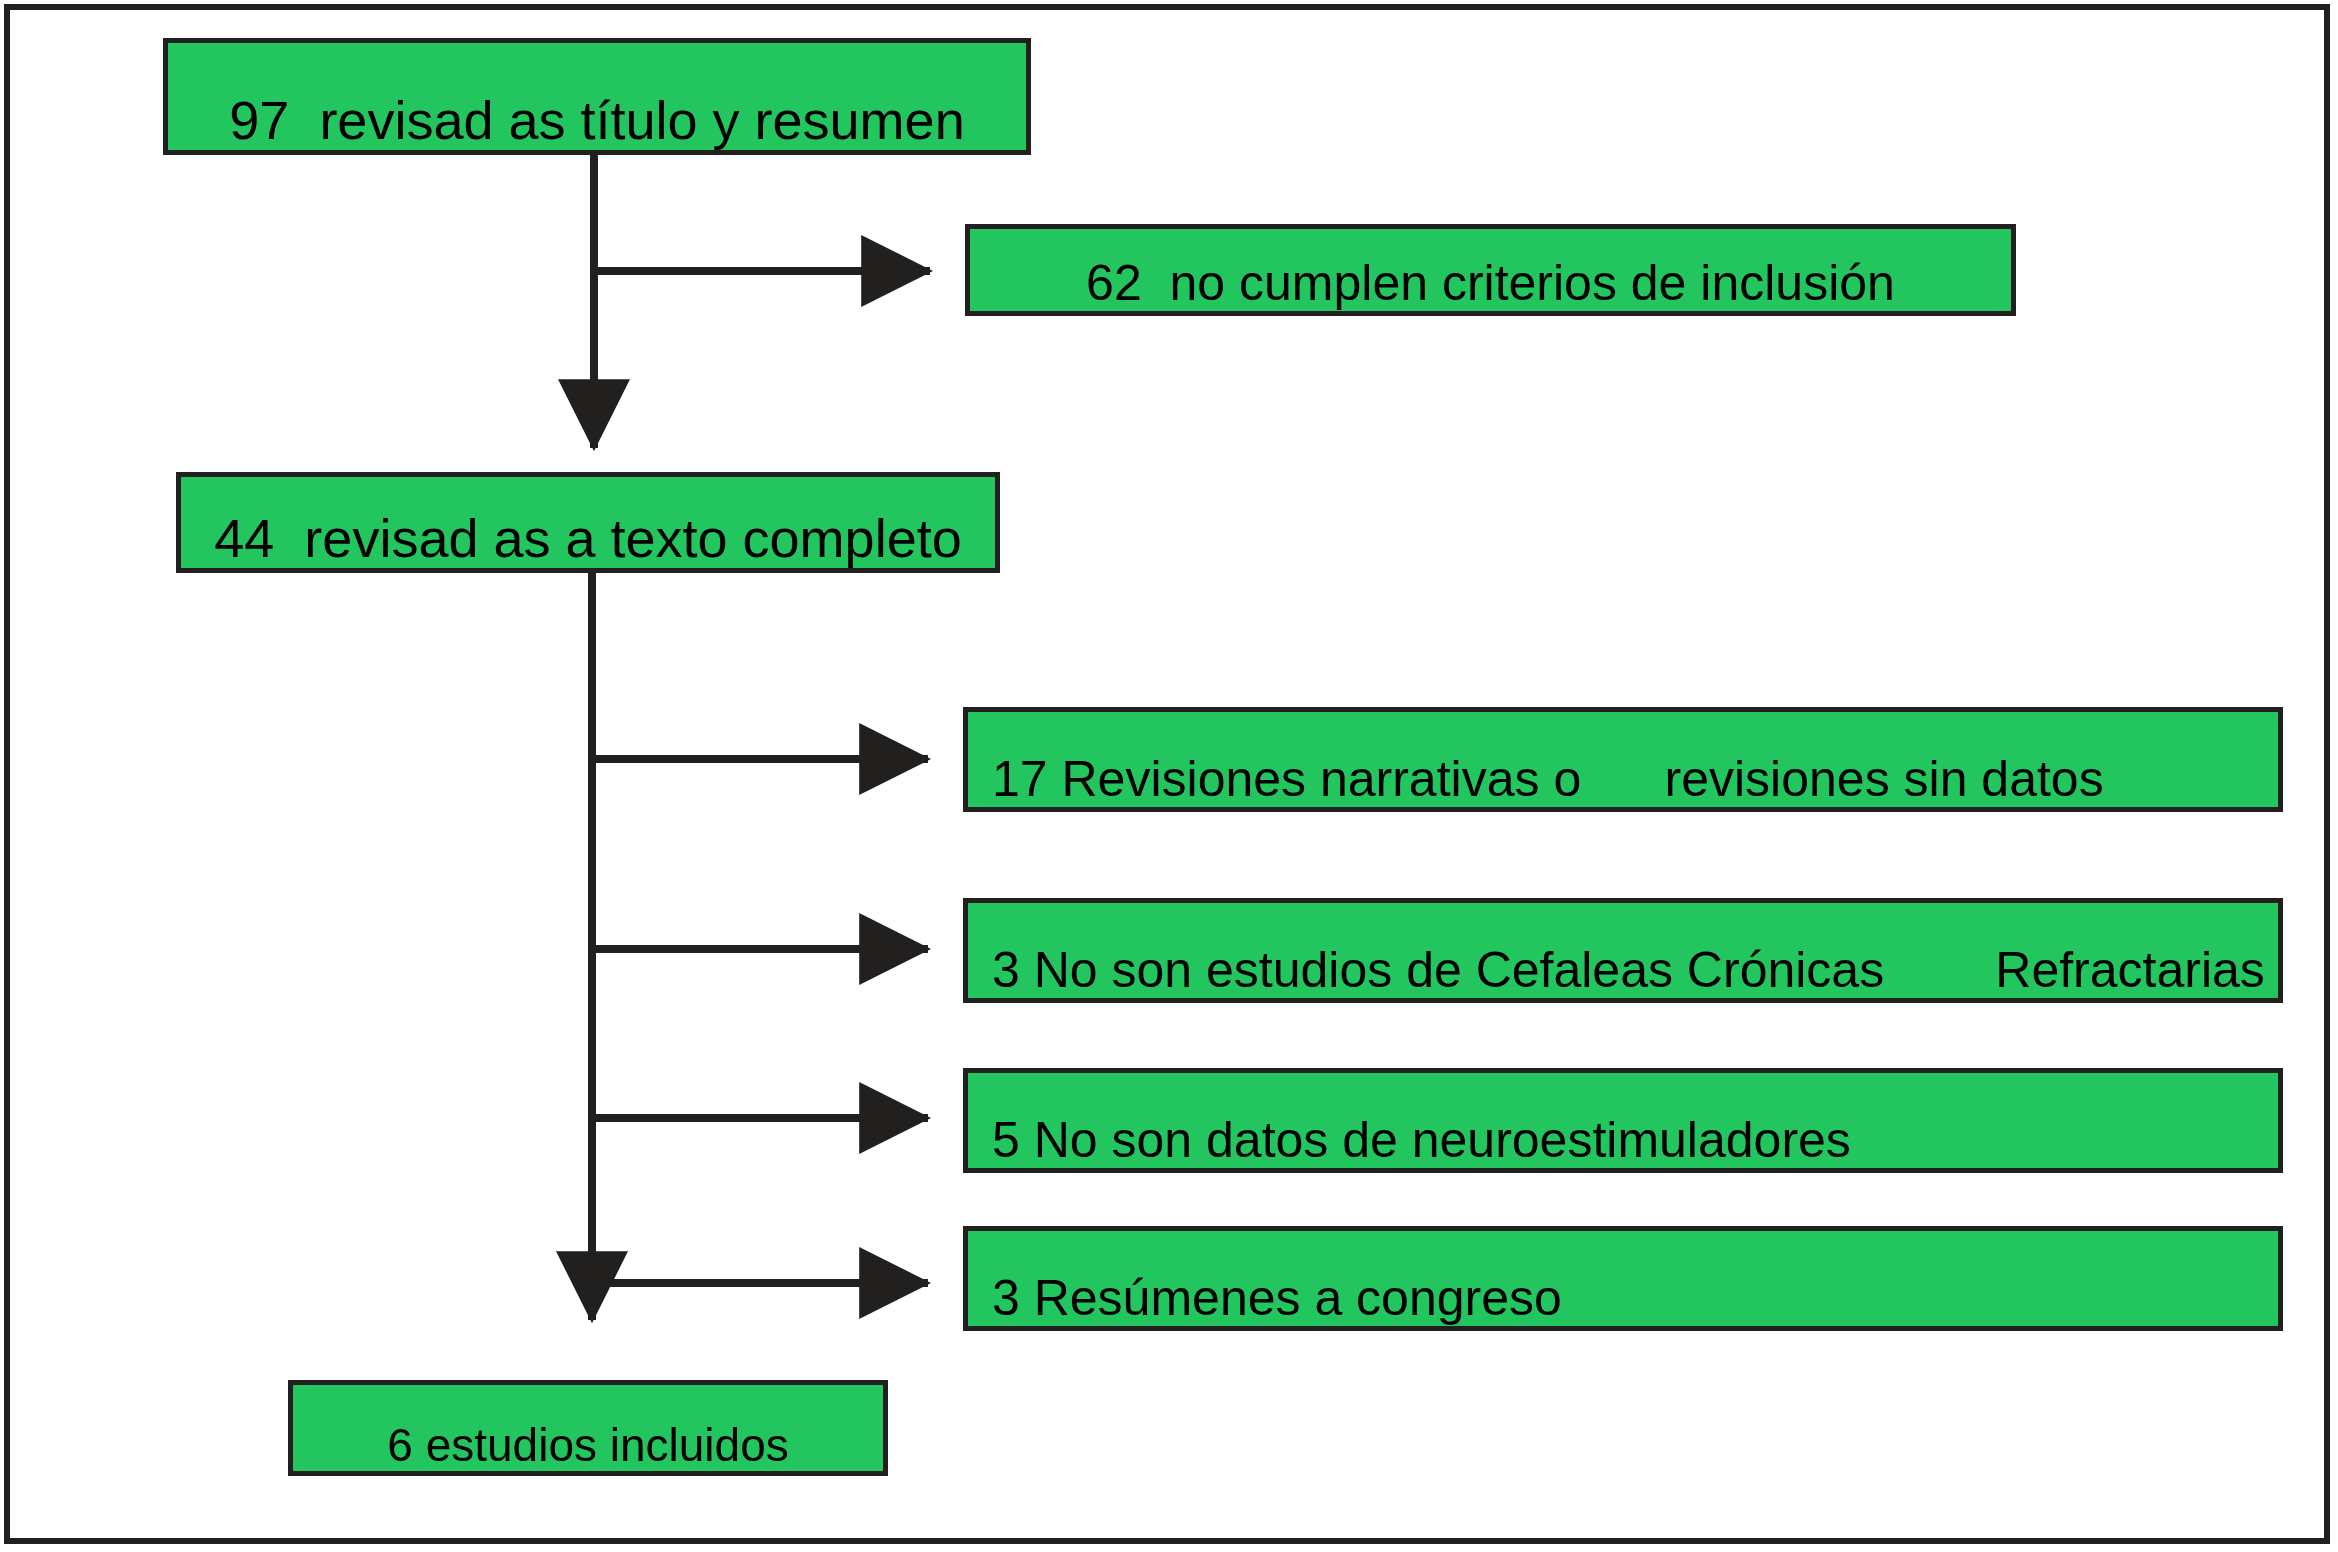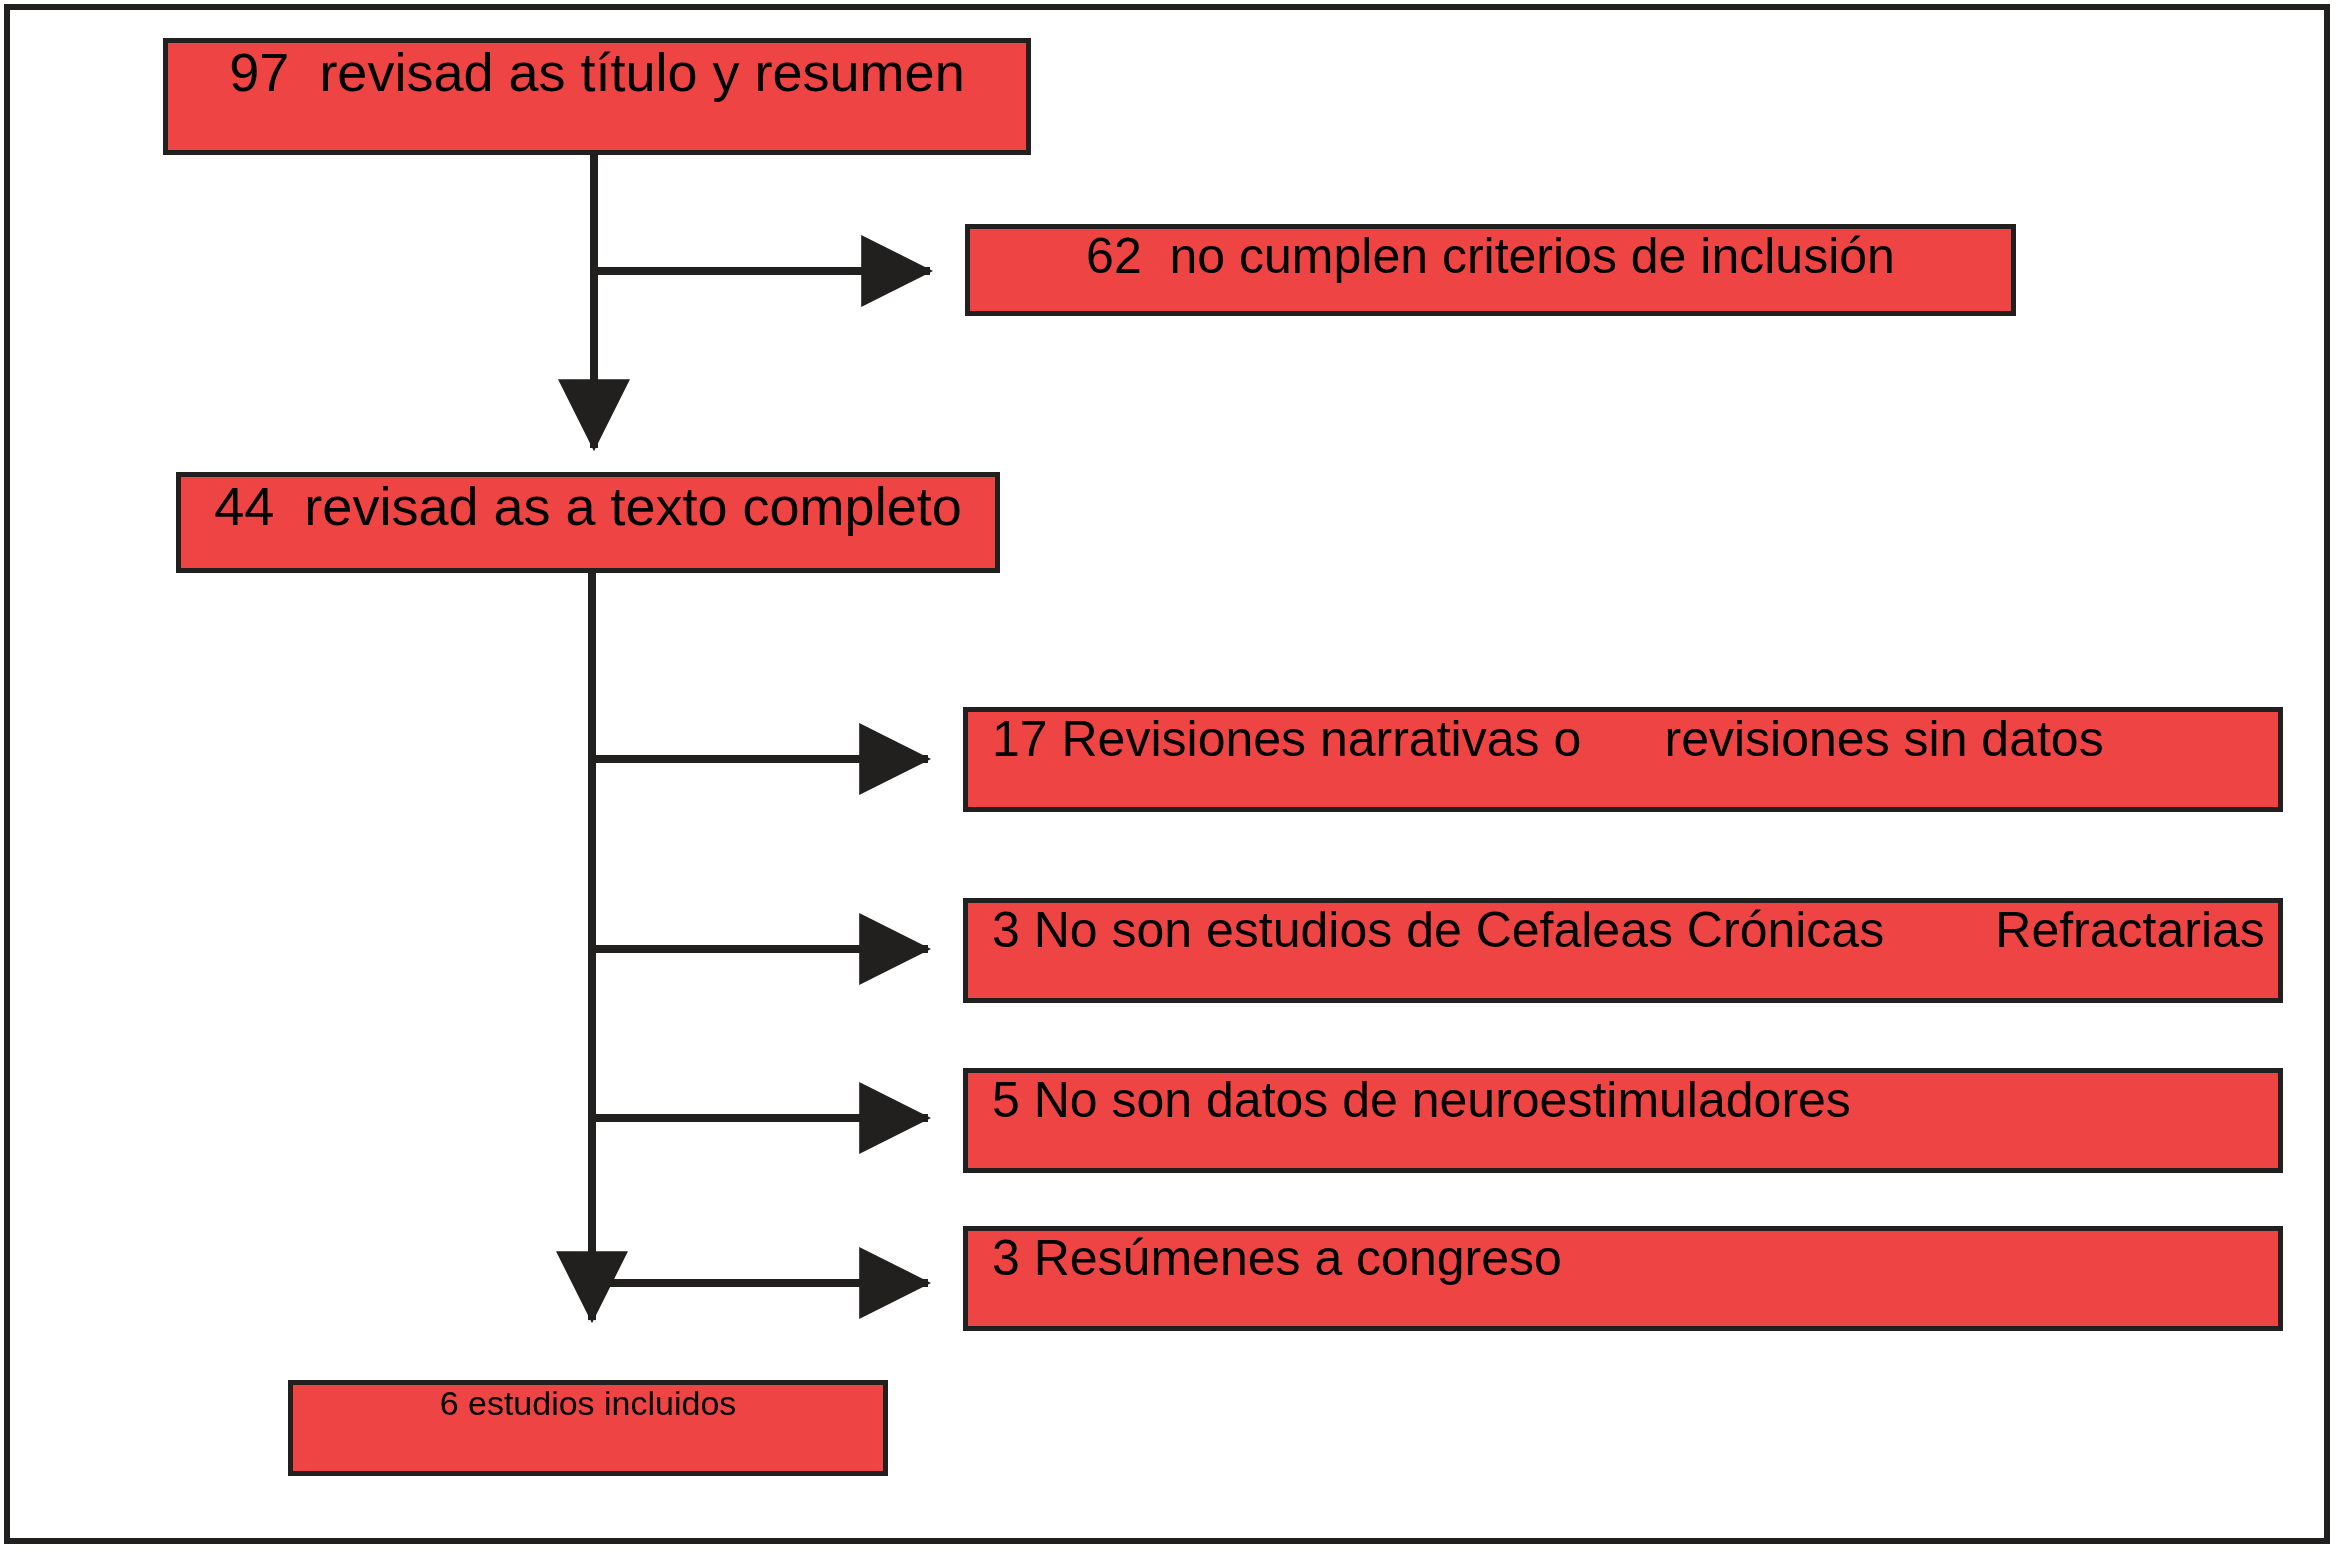--- a/index.html
+++ b/index.html
@@ -30,24 +30,24 @@
     position: absolute;
     left: 0;
     top: 0;
     width: 2338px;
     height: 1552px;
     pointer-events: none;
   }
   .node {
     position: absolute;
     border: 5px solid #221f1f;
-    background: #ef4444;
+    background: #22c55e;
     box-sizing: border-box;
     display: flex;
-    align-items: flex-start;
+    align-items: flex-end;
   }
   .node-label {
     font-family: "Liberation Sans", sans-serif;
     color: #000000;
     white-space: pre;
     line-height: 1.1;
   }
   
   #node-screened {
     left: 163px;
@@ -98,21 +98,21 @@
   #node-excl-abstracts { top: 1226px; }
   
   #node-included {
     left: 288px;
     top: 1380px;
     width: 600px;
     height: 96px;
     justify-content: center;
   }
   #node-included .node-label {
-    font-size: 34px;
+    font-size: 46px;
   }
 </style>
 </head>
 <body>
 
 <div id="canvas">
 
   <div id="frame"></div>
 
   <svg class="flow-svg" viewBox="0 0 2338 1552" xmlns="http://www.w3.org/2000/svg">

